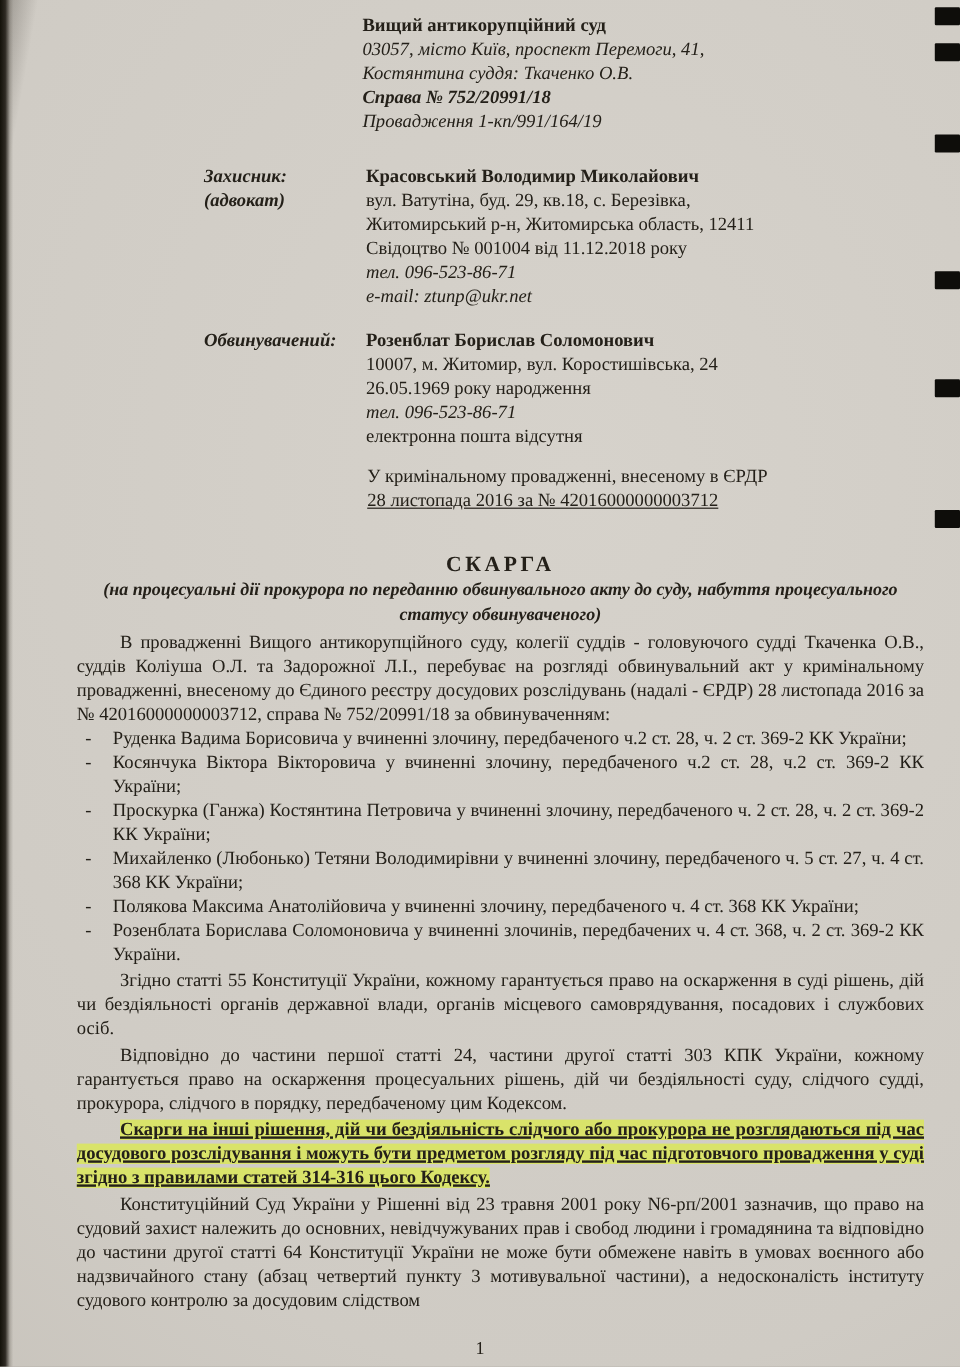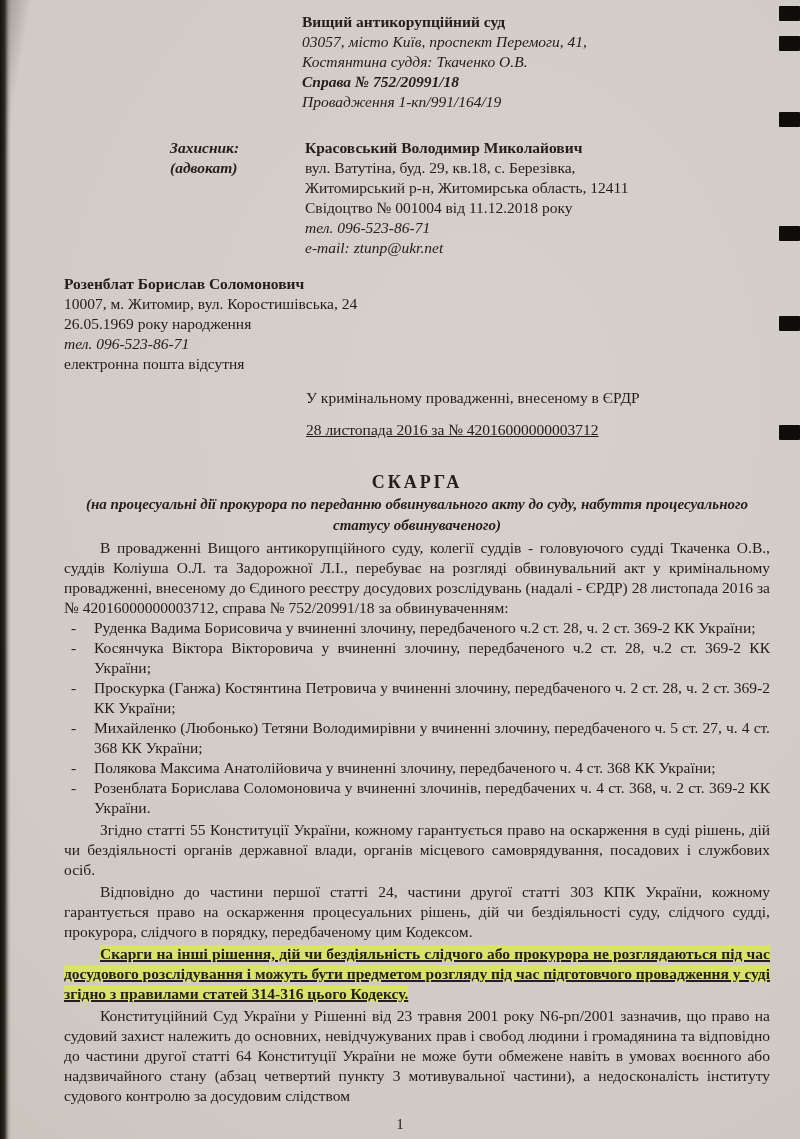--- a/index.html
+++ b/index.html
@@ -29,21 +29,21 @@
   }
   .content {
     position: absolute; inset: 0;
     padding: 12px 30px 0 64px;
     font-size: 15.5px;
     line-height: 20px;
     z-index: 2;
   }
   .bold { font-weight: bold; }
   .italic { font-style: italic; }
-  .underline { text-decoration: underline; margin-top: 12px; }
+  .underline { text-decoration: underline; }
 
   .header-block { margin-left: 238px; }
   .court-name { font-weight: bold; font-size: 15.5px; }
   .case-block { margin-top: 0; margin-left: 238px; }
   .case-number { font-weight: bold; font-style: italic; }
   .proceeding { font-style: italic; }
 
   .party-row { display: flex; margin-top: 26px; }
   .party-row.accused { margin-top: 16px; }
   .party-label { width: 135px; margin-left: 106px; font-weight: bold; font-style: italic; flex: none; }
@@ -115,20 +115,23 @@
         <div class="bold">Красовський Володимир Миколайович</div>
         <div>вул. Ватутіна, буд. 29, кв.18, с. Березівка,</div>
         <div>Житомирський р-н, Житомирська область, 12411</div>
         <div>Свідоцтво № 001004 від 11.12.2018 року</div>
         <div class="italic">тел. 096-523-86-71</div>
         <div class="italic">e-mail: ztunp@ukr.net</div>
       </div>
     </div>
 
     <div class="party-row accused">
+      <div class="party-label">
+        <div>Обвинувачений:</div>
+      </div>
       <div class="party-details">
         <div class="bold">Розенблат Борислав Соломонович</div>
         <div>10007, м. Житомир, вул. Коростишівська, 24</div>
         <div>26.05.1969 року народження</div>
         <div class="italic">тел. 096-523-86-71</div>
         <div>електронна пошта відсутня</div>
       </div>
     </div>
 
     <div class="erdr-block">

